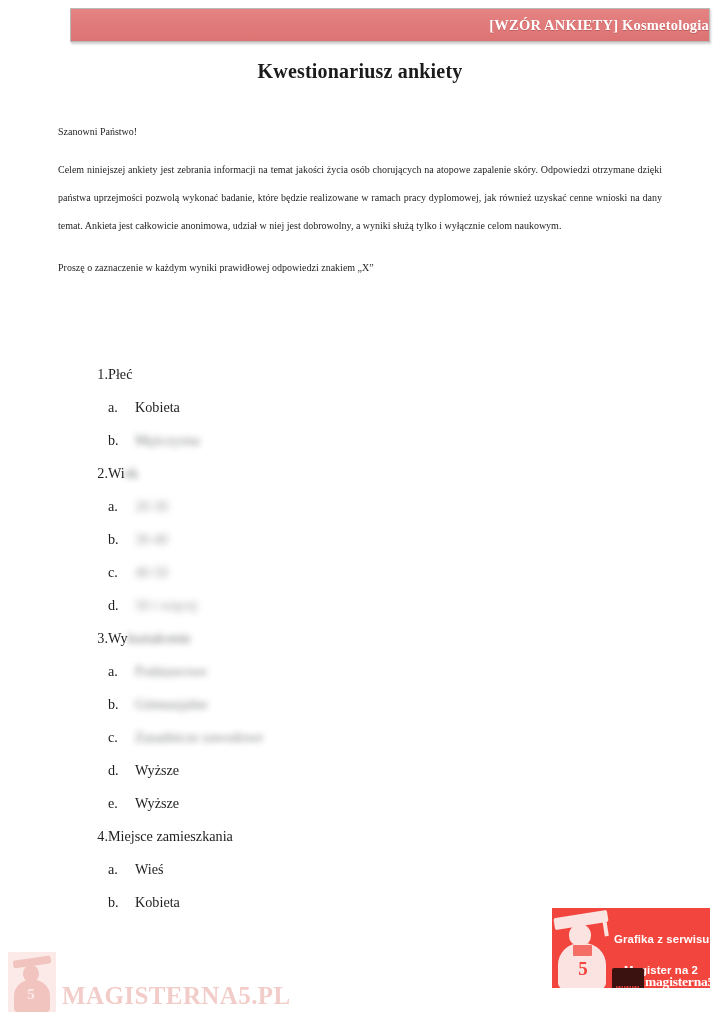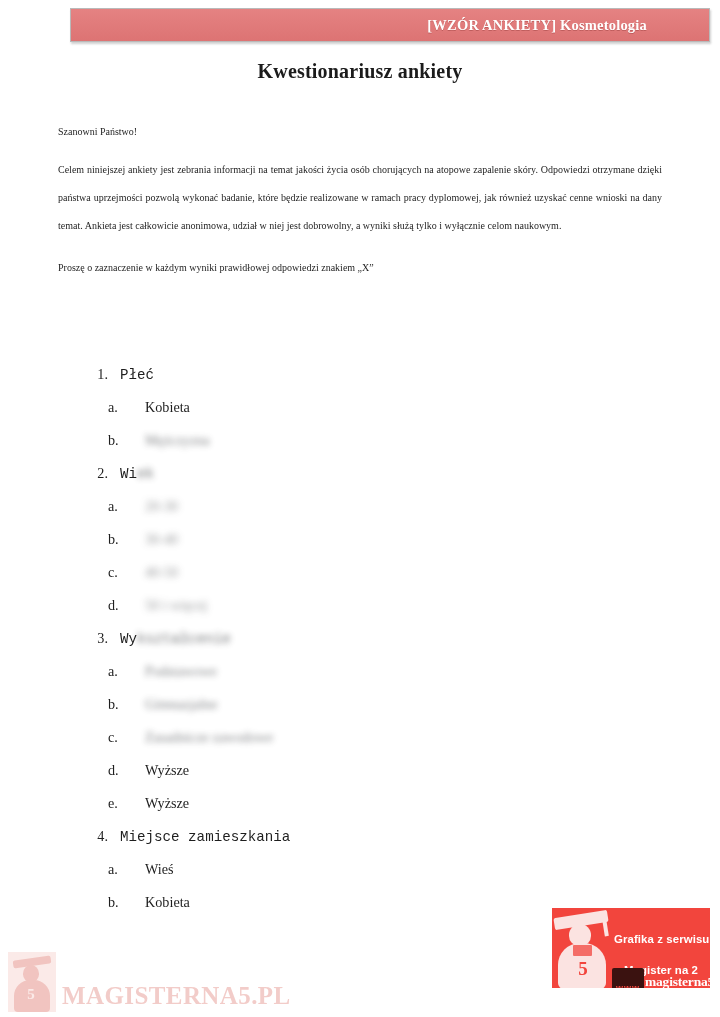--- a/index.html
+++ b/index.html
@@ -28,21 +28,20 @@
     box-shadow: 1px 2px 2px rgba(120,120,120,0.35);
     display: flex;
     align-items: center;
     justify-content: flex-end;
   }
   .header-banner-text {
     color: #ffffff;
     font-size: 14.5px;
     font-weight: bold;
     letter-spacing: 0.2px;
-    padding-right: 62px;
     white-space: nowrap;
     text-shadow: 0 1px 0 rgba(150,60,60,0.45);
   }
 
   
   .doc-title {
     position: absolute;
     left: 0;
     top: 60px;
     width: 720px;
@@ -87,39 +86,37 @@
     font-size: 14.2px;
     color: #1e1e1e;
   }
   .q-num {
     width: 26px;
     margin-left: 24px;
     text-align: right;
     flex: none;
   }
   .q-label {
-    margin-left: 12px;
     position: relative;
-    font-family: Liberation Mono, monospace;
   }
   .opt-row {
     display: flex;
     align-items: baseline;
     height: 33px;
     font-size: 14.2px;
     color: #1e1e1e;
   }
   .opt-letter {
     width: 14px;
     margin-left: 50px;
     text-align: left;
     flex: none;
   }
   .opt-label {
-    margin-left: 23px;
+    margin-left: 13px;
     position: relative;
   }
 
   
   .blurred {
     filter: blur(3.1px);
     opacity: 0.62;
     color: #35383c;
   }
   .blurred-strong {

